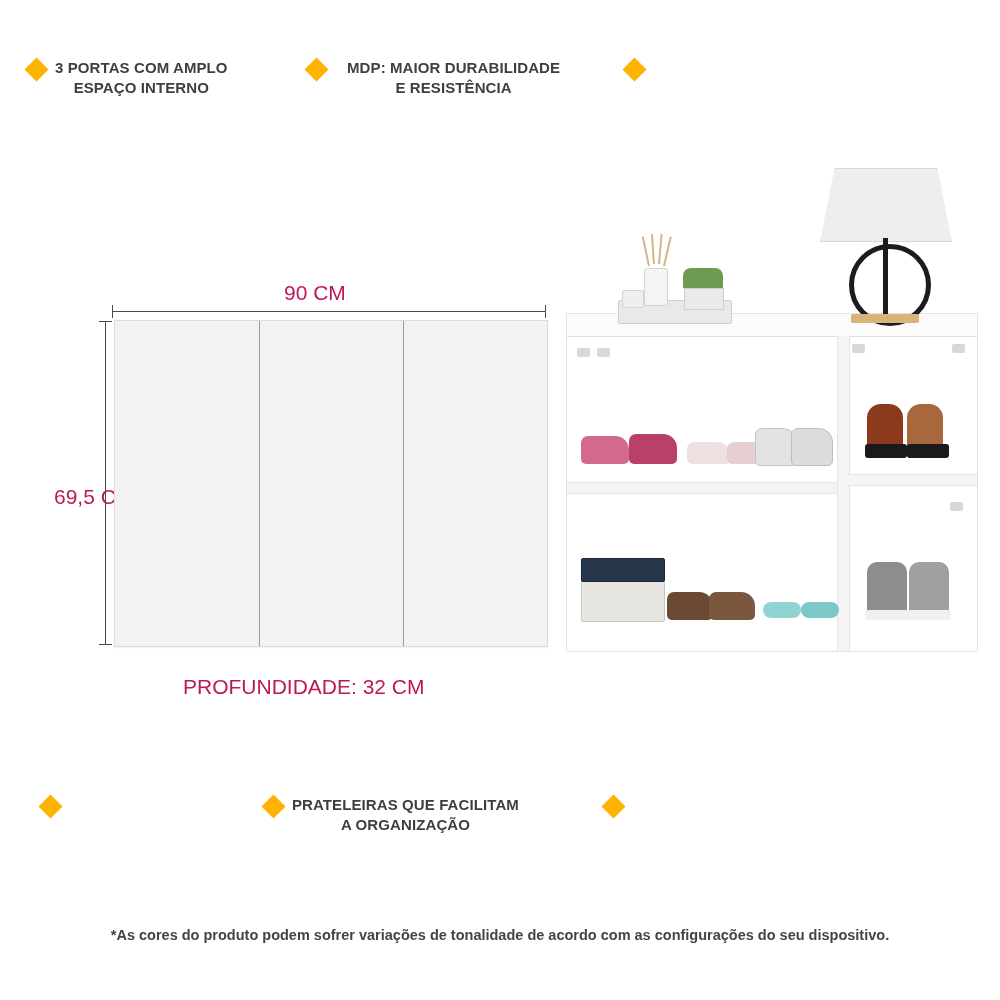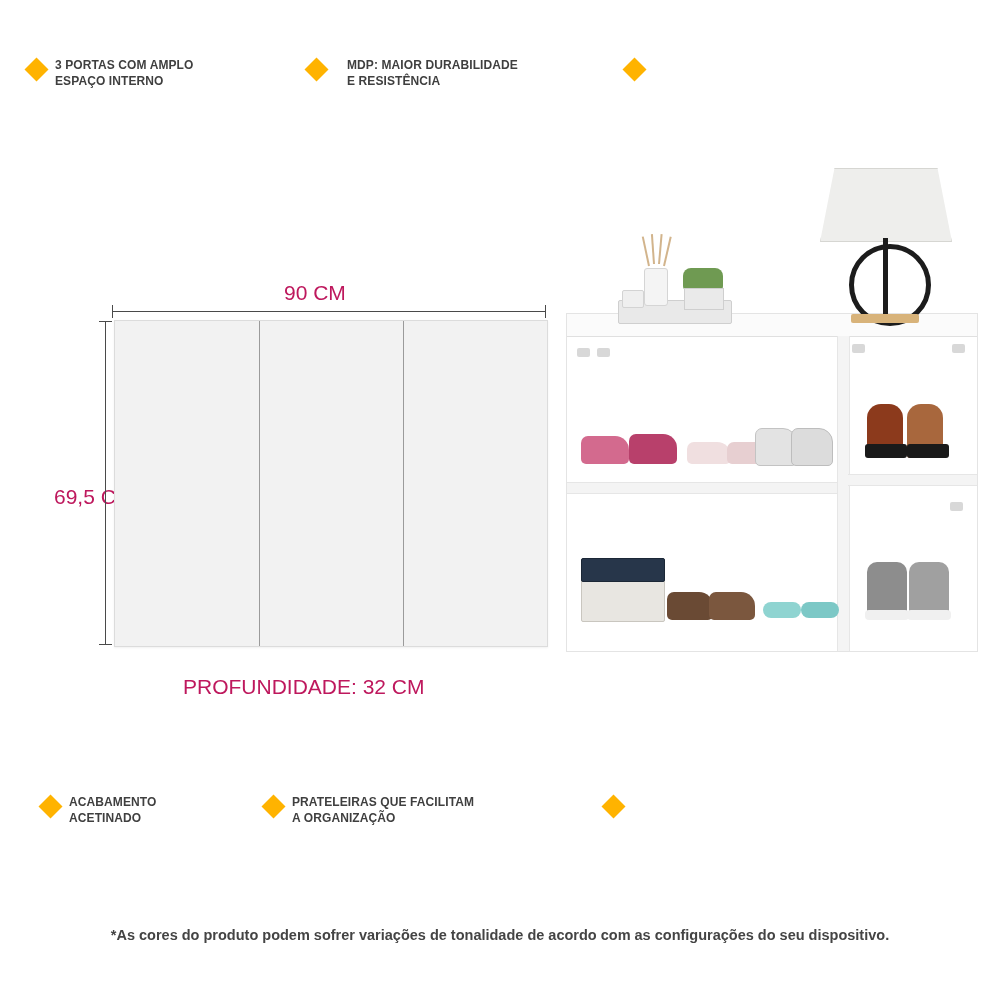--- a/index.html
+++ b/index.html
@@ -36,25 +36,26 @@
   .diamond {
     width: 17px;
     height: 17px;
     background: #FFB300;
     transform: rotate(45deg);
     flex: 0 0 auto;
     margin-top: 3px;
   }
 
   .feature-text {
-    font-size: 12px;
+    font-size: 15px;
     font-weight: bold;
     line-height: 1.32;
     color: #3f3f3f;
     letter-spacing: 0.1px;
+    text-align: center;
     white-space: pre-line;
   }
 
   
   .f-top-1 { position: absolute; left: 28px;  top: 0; width: 275px; }
   .f-top-2 { position: absolute; left: 308px; top: 0; width: 310px; gap: 22px; }
   .f-top-3 { position: absolute; left: 626px; top: 0; width: 370px; }
 
   .f-bot-1 { position: absolute; left: 42px;  top: 0; width: 230px; }
   .f-bot-2 { position: absolute; left: 265px; top: 0; width: 310px; }
@@ -360,22 +361,20 @@
 <div class="plant-pot"></div>
 
 <div class="lamp-shade"></div>
 <div class="lamp-stem"></div>
 <div class="lamp-ring"></div>
 <div class="lamp-base"></div>
 
 <div class="features bottom">
   <div class="feature f-bot-1">
     <span class="diamond"></span>
-    <span class="feature-text">ACABAMENTO
-ACETINADO</span>
   </div>
   <div class="feature f-bot-2">
     <span class="diamond"></span>
     <span class="feature-text">PRATELEIRAS QUE FACILITAM
 A ORGANIZAÇÃO</span>
   </div>
   <div class="feature f-bot-3">
     <span class="diamond"></span>
   </div>
 </div>

